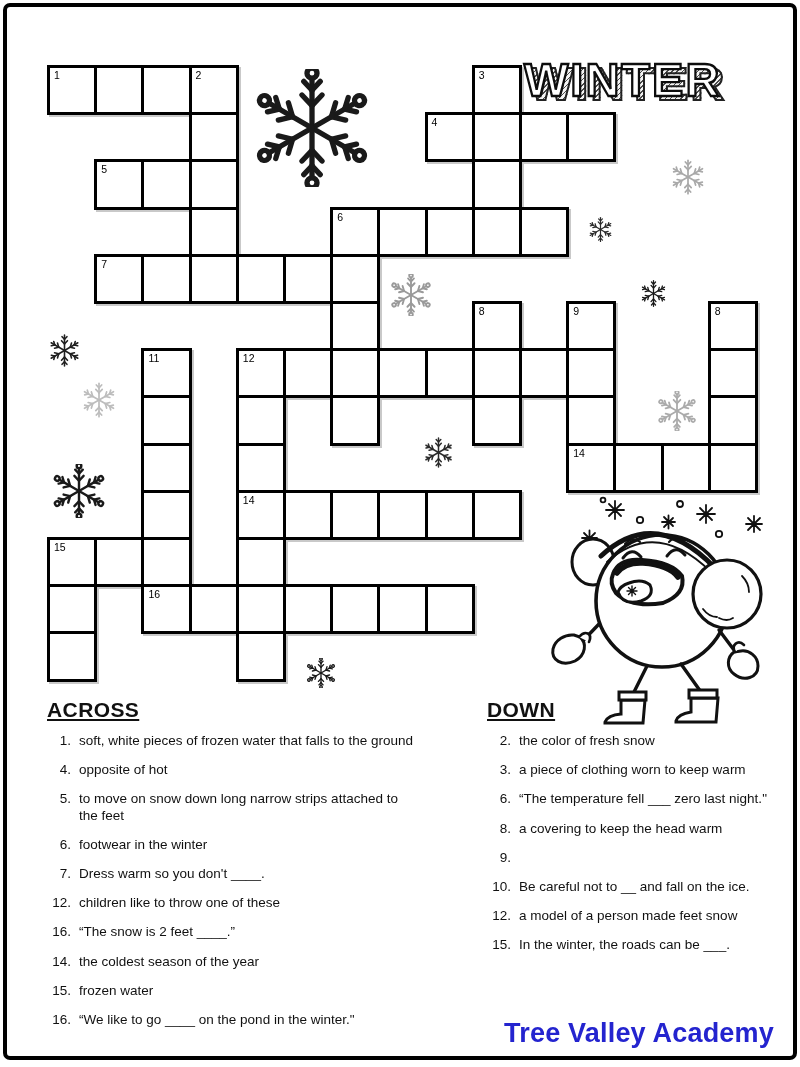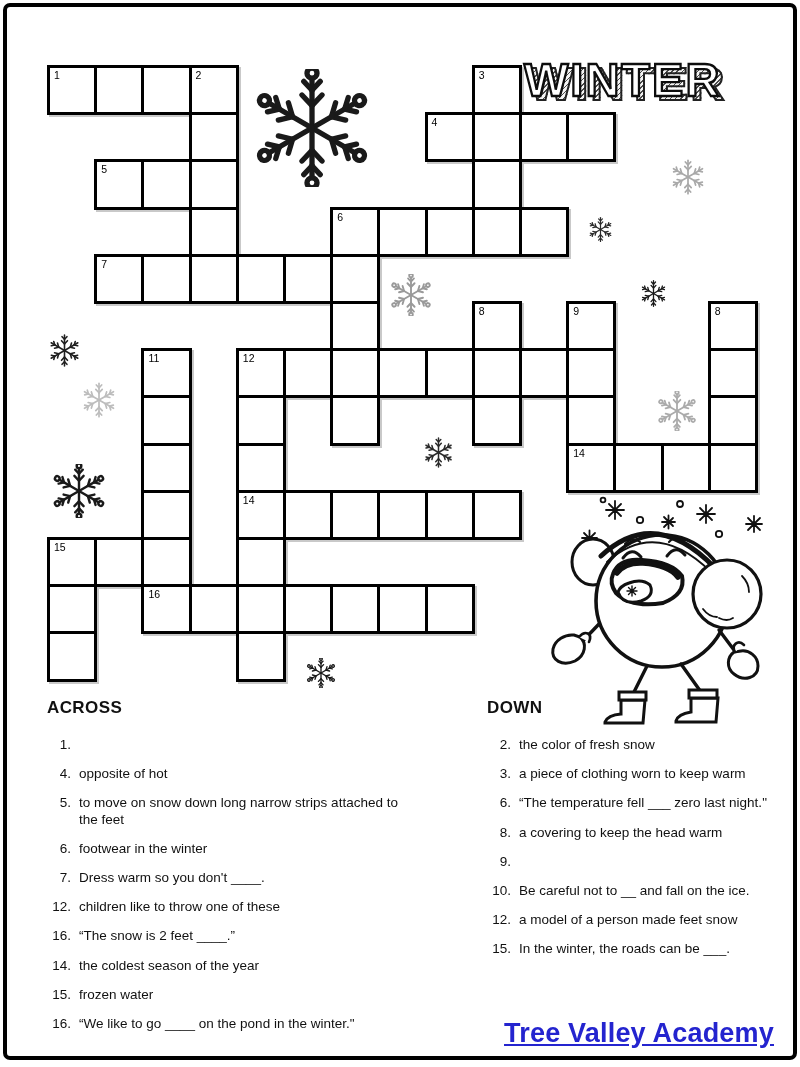--- a/index.html
+++ b/index.html
@@ -37,22 +37,22 @@
   }
   
   .flake{position:absolute;}
   
   .snowman{position:absolute;left:543px;top:494px;}
   
   .clue-col{position:absolute;}
   #across-col{left:47px;top:698px;width:402px;}
   #down-col{left:487px;top:698px;width:290px;}
   .clue-header{
-    font-size:17px;font-weight:bold;
-    letter-spacing:.4px;margin-bottom:19px;
+    font-size:21px;font-weight:bold;text-decoration:underline;
+    letter-spacing:.4px;margin-bottom:11px;
   }
   .clue{display:flex;margin-bottom:13px;font-size:13.5px;line-height:1.2;}
   .cnum{width:24px;min-width:24px;text-align:right;margin-right:8px;}
   .ctext{white-space:pre-line;}
   .ctext.justify{text-align:justify;width:252px;}
   
   .brand{
     position:absolute;right:26px;top:1018px;font-size:27px;font-weight:bold;
     letter-spacing:.2px;
   }
@@ -767,20 +767,21 @@
       <path d="M146,196 h28 v8 h-28 z"></path>
     </g>
   </g>
 </svg>
 
 <div id="across-col" class="clue-col">
   <div class="clue-header">ACROSS</div>
   <div>
       <div class="clue">
         <span class="cnum">1.</span>
+        <span class="ctext">soft, white pieces of frozen water that falls to the ground</span>
       </div>
       <div class="clue">
         <span class="cnum">4.</span>
         <span class="ctext">opposite of hot</span>
       </div>
       <div class="clue">
         <span class="cnum">5.</span>
         <span class="ctext">to move on snow down long narrow strips attached to
 the feet</span>
       </div>
@@ -845,13 +846,13 @@
         <span class="cnum">12.</span>
         <span class="ctext">a model of a person made feet snow</span>
       </div>
       <div class="clue">
         <span class="cnum">15.</span>
         <span class="ctext">In the winter, the roads can be ___.</span>
       </div>
     </div>
 </div>
 
-<div class="brand" style="color: rgb(36, 36, 207); text-decoration: underline;">Tree Valley Academy</div>
+<div class="brand" style="color: rgb(36, 36, 207);">Tree Valley Academy</div>
 
 </body></html>

